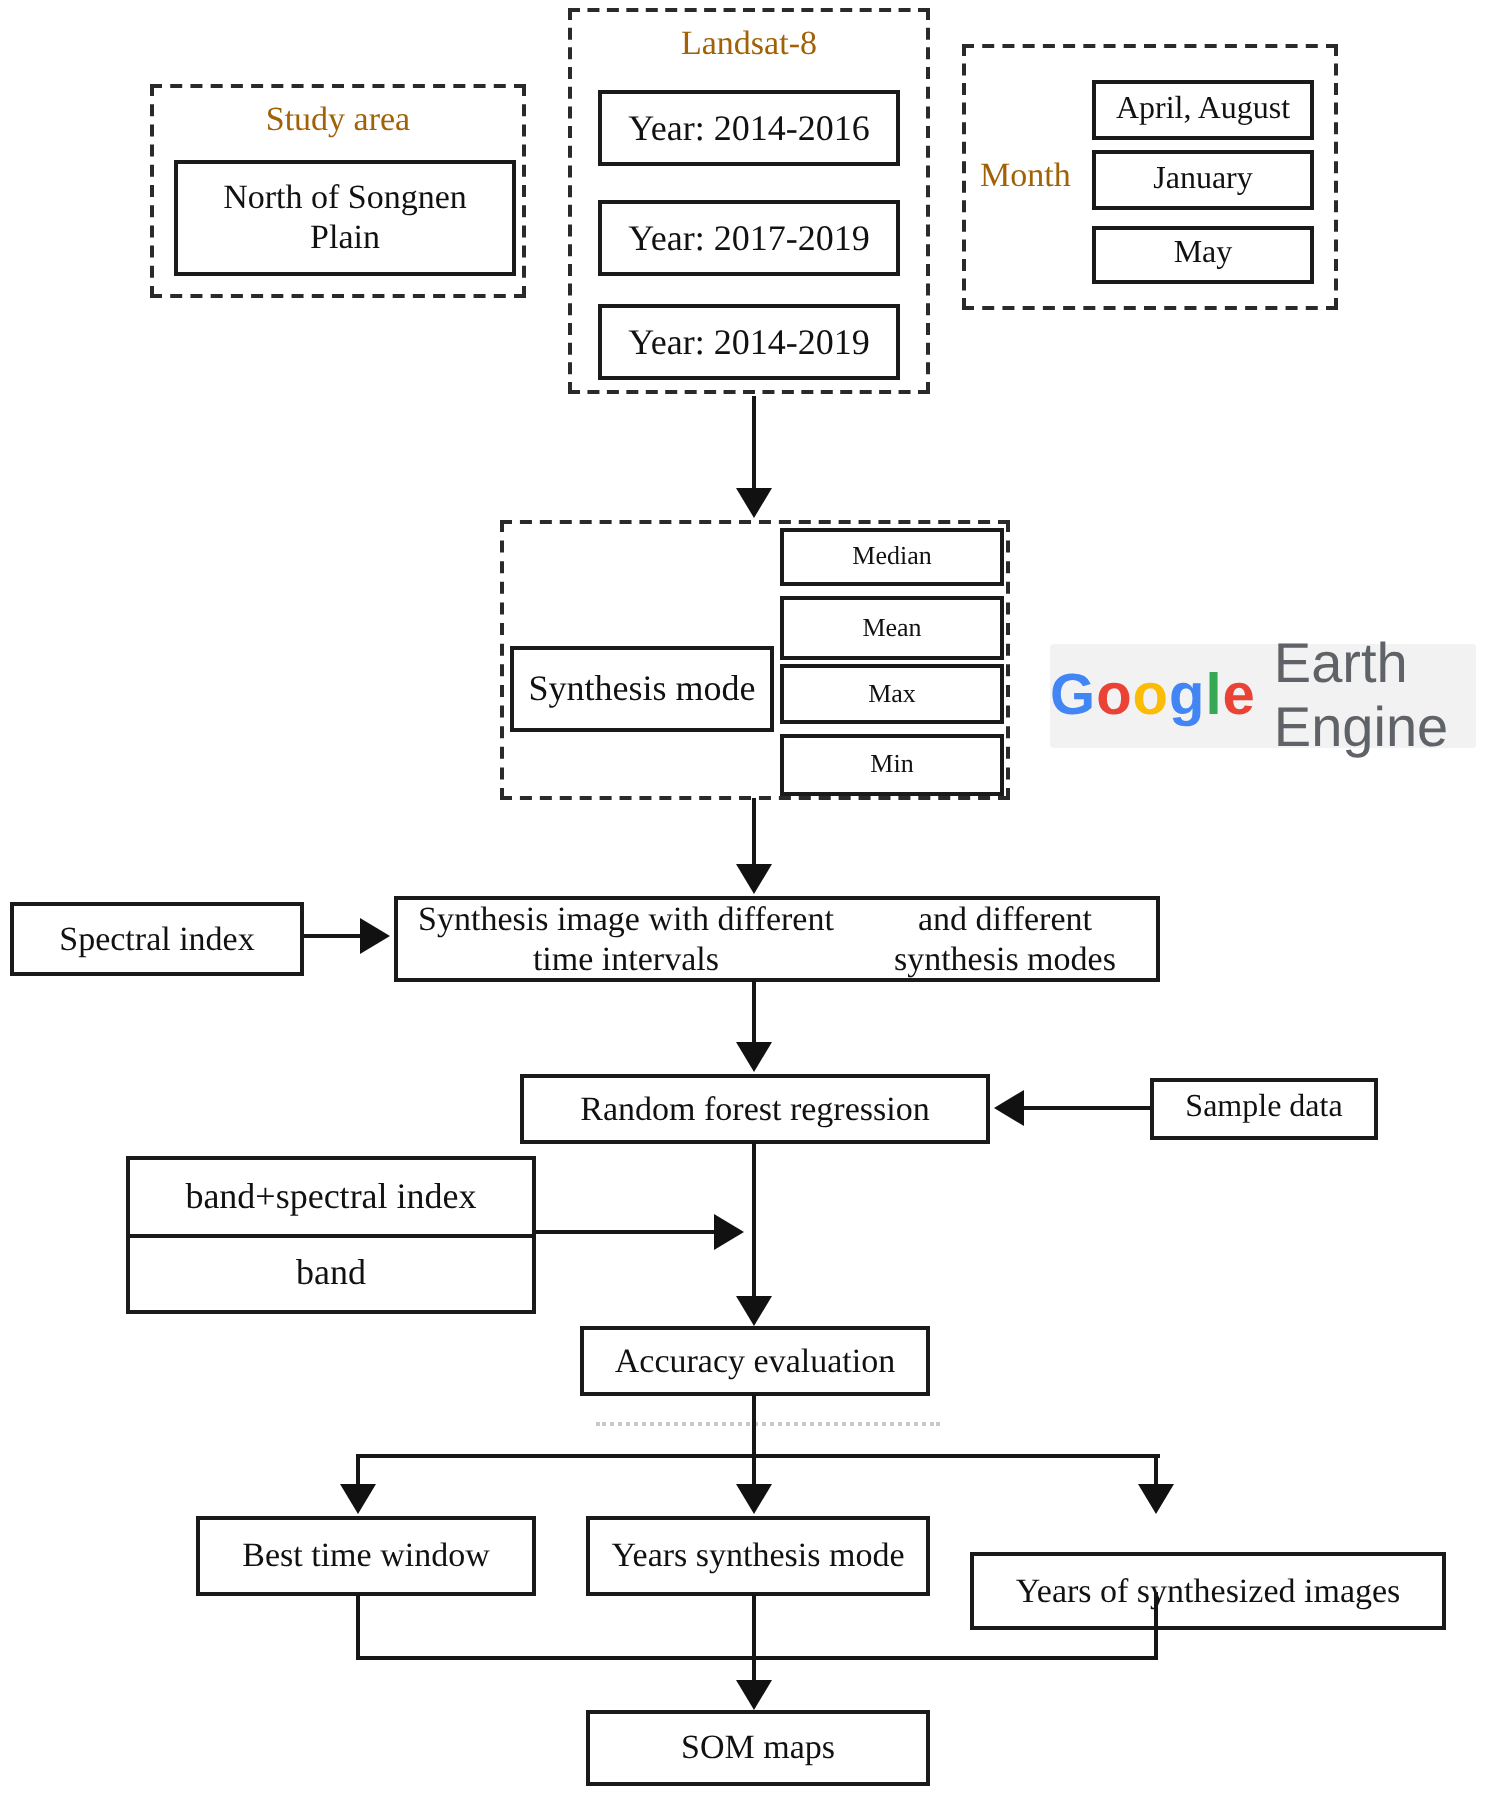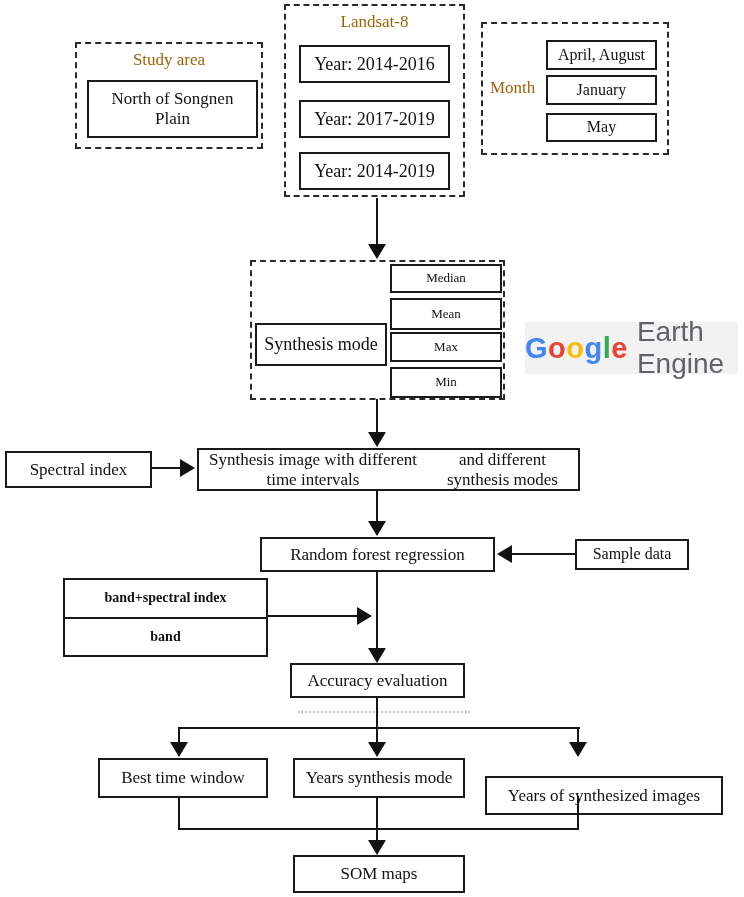--- a/index.html
+++ b/index.html
@@ -18,21 +18,21 @@
   }
   .grouplabel { position:absolute; font-size:17px; color:#a16207; white-space:nowrap; }
   .vline { position:absolute; width:2px; background:#161616; }
   .hline { position:absolute; height:2px; background:#161616; }
   .arr { position:absolute; width:0; height:0; }
   .arr.down  { border-left:9px solid transparent; border-right:9px solid transparent; border-top:15px solid #111; }
   .arr.right { border-top:9px solid transparent; border-bottom:9px solid transparent; border-left:15px solid #111; }
   .arr.left  { border-top:9px solid transparent; border-bottom:9px solid transparent; border-right:15px solid #111; }
   .two-line { }
   .split { flex-direction:column; padding:0; }
-  .split .cell { flex:1; width:100%; display:flex; align-items:center; justify-content:center; font-size:14px;font-weight:bold; }
+  .split .cell { flex:1; width:100%; display:flex; align-items:center; justify-content:center; font-size:18px; }
   .split .cell:first-child { border-bottom:2px solid #1a1a1a; }
   .modebox { font-size:13px; }
   .ghost { position:absolute; height:0; border-top:2px dotted #c9c9c9; }
   #gee {
     position:absolute; display:flex; align-items:center; justify-content:center;
     font-family:"Liberation Sans","DejaVu Sans",sans-serif; border-radius:2px;
   }
   #gee .gword { font-size:29px; font-weight:bold; letter-spacing:0.5px; }
   #gee .gsuffix { font-size:28px; margin-left:9px; }
 </style>

